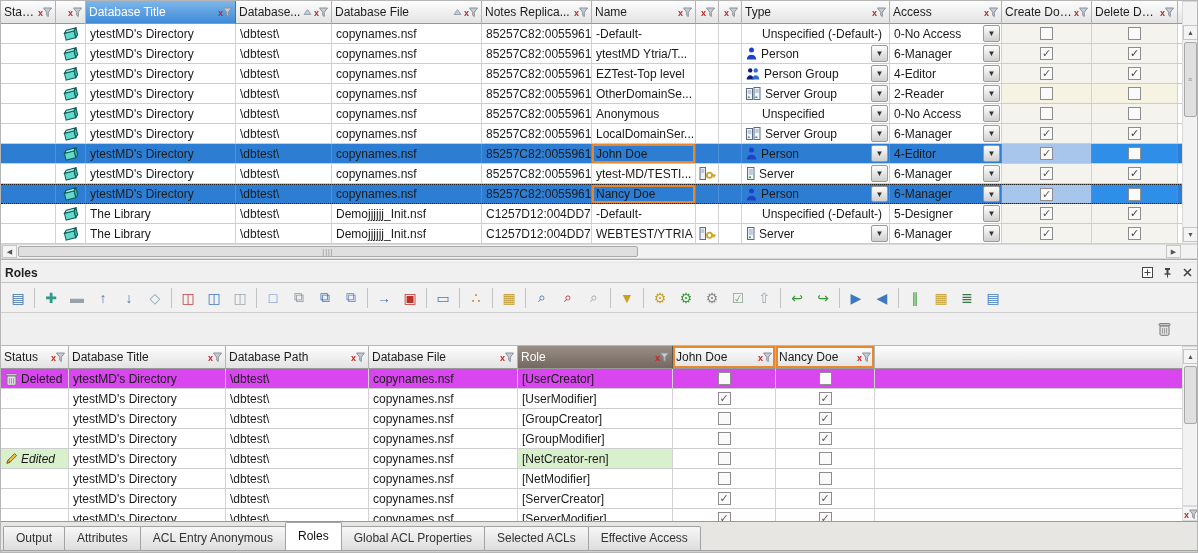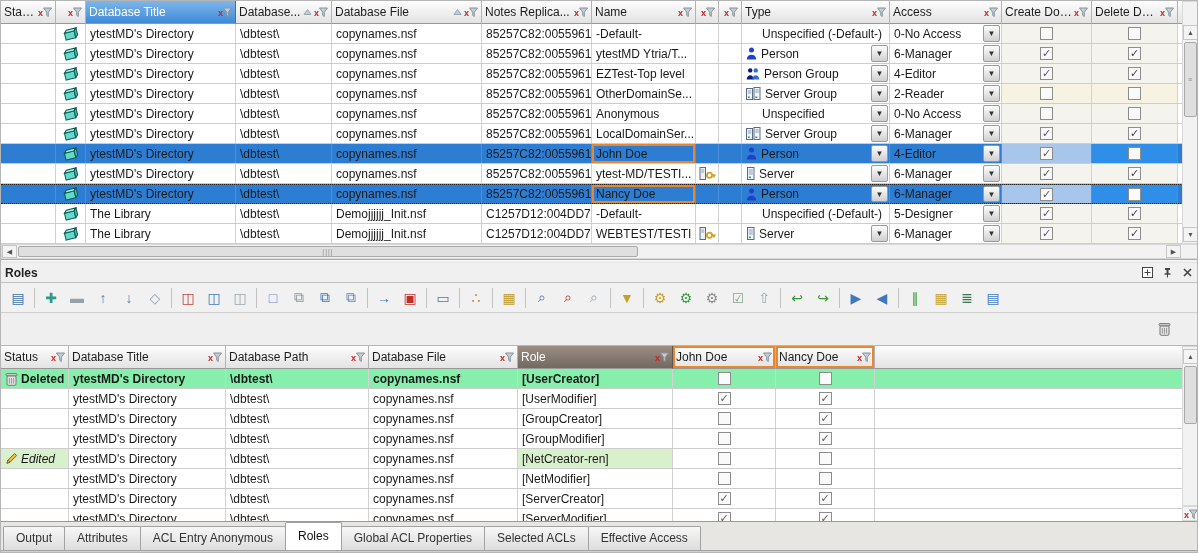--- a/index.html
+++ b/index.html
@@ -15,21 +15,21 @@
   .hcell .hlabel{flex:1;overflow:hidden;text-overflow:ellipsis;}
   .hcell.hsel{background:linear-gradient(#7eb6ea,#3f8ad8);color:#fff;border-right-color:#3577bd;}
   .hcell.hdark{background:linear-gradient(#9a8d84,#736961);color:#fff;border-right-color:#5f564f;}
   .hcell.horange{box-shadow:inset 0 0 0 2px #e8872e;}
   .row{display:flex;height:20px;background:#fff;border-bottom:1px solid #cdcdcd;box-sizing:border-box;}
   .cell{border-right:1px solid #d2d2d2;padding:0 4px;box-sizing:border-box;display:flex;align-items:center;
         white-space:nowrap;overflow:hidden;gap:3px;position:relative;}
   .row.sel{background:#2d7ed3;}
   .row.sel .cell{border-right-color:#4d90da;}
   .row.focus{border-top:1px dotted #222;border-bottom:1px dotted #222;}
-  .row.rowsel{background:#86efac;font-weight:bold;}
+  .row.rowsel{background:#d946ef;}
   .cell.orange{box-shadow:inset 0 0 0 2px #e8872e;}
   .cell.cbcol{background:#f4f3ee;justify-content:center;}
   .cell.cream{background:#f7f3e2;}
   .cell.csel{background:#a8c6ec;}
   .cell.cfoc{background:#2f8fe8;}
   .cell.green{background:#d8f0cc;}
   .cb{width:13px;height:13px;border:1px solid #8d8d8d;background:#fafafa;box-sizing:border-box;
       display:flex;align-items:center;justify-content:center;font-size:11px;line-height:11px;
       font-weight:bold;color:#5a5a5a;cursor:default;}
   .dd{position:absolute;right:1px;top:1px;bottom:1px;width:15px;border:1px solid #9a9a9a;border-radius:2px;
@@ -601,21 +601,21 @@
                 <path d="M3 5 l2.5-2.5 h10 L13 5 z" fill="#9defe4" stroke="#0e5a55"></path>
                 <path d="M13 5 l2.5-2.5 v7 L13 12 z" fill="#3fb8ac" stroke="#0e5a55"></path>
               </g>
             </svg>
           </span>
         </div>
         <div class="cell" style="width: 150px; flex: 0 0 150px;">The Library</div>
         <div class="cell" style="width: 96px; flex: 0 0 96px;">\dbtest\</div>
         <div class="cell" style="width: 150px; flex: 0 0 150px;">Demojjjjjj_Init.nsf</div>
         <div class="cell" style="width: 110px; flex: 0 0 110px;">C1257D12:004DD7...</div>
-        <div class="cell" style="width: 104px; flex: 0 0 104px;">WEBTEST/TESTI</div>
+        <div class="cell" style="width: 104px; flex: 0 0 104px;">WEBTEST/YTRIA</div>
         <div class="cell" style="width: 23px; flex: 0 0 23px; justify-content: center;">
           <span class="icon">
             <svg width="17" height="13">
               <rect x="1" y="0.5" width="5.5" height="12" fill="#eef2f8" stroke="#5a6b85"></rect>
               <line x1="2.2" y1="3" x2="5.2" y2="3" stroke="#8aa0b8"></line>
               <line x1="2.2" y1="5" x2="5.2" y2="5" stroke="#8aa0b8"></line>
               <circle cx="10.5" cy="8.2" r="2.6" fill="none" stroke="#d0a321" stroke-width="1.8"></circle>
               <line x1="12.8" y1="8.2" x2="16.5" y2="8.2" stroke="#d0a321" stroke-width="1.8"></line>
               <line x1="15" y1="8.2" x2="15" y2="10.4" stroke="#d0a321" stroke-width="1.6"></line>
             </svg>

